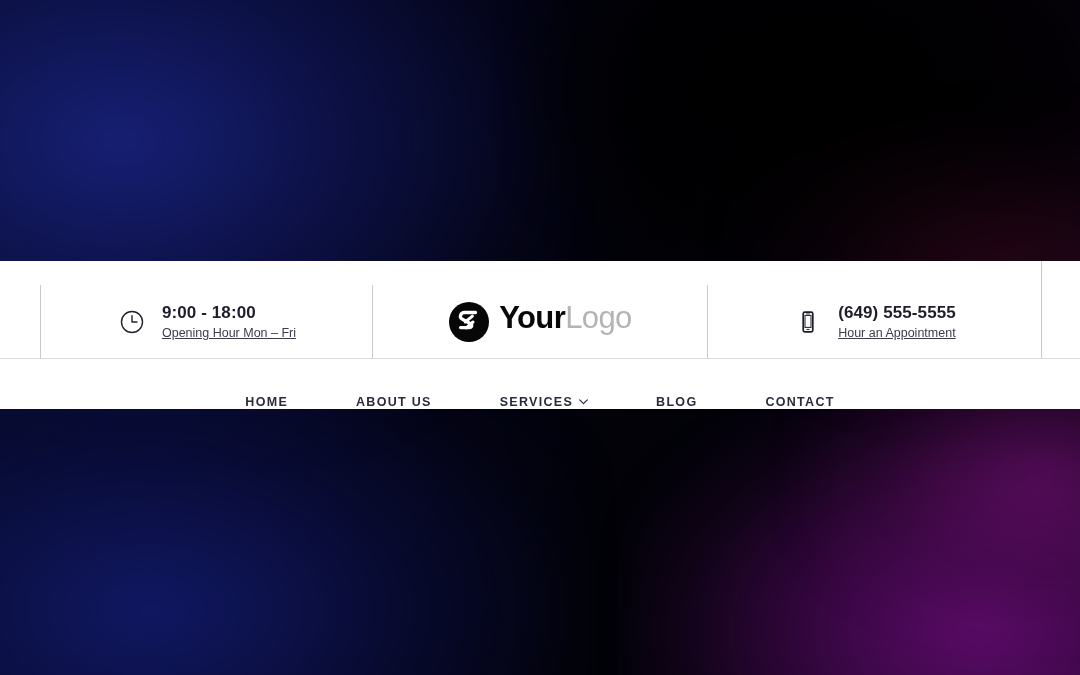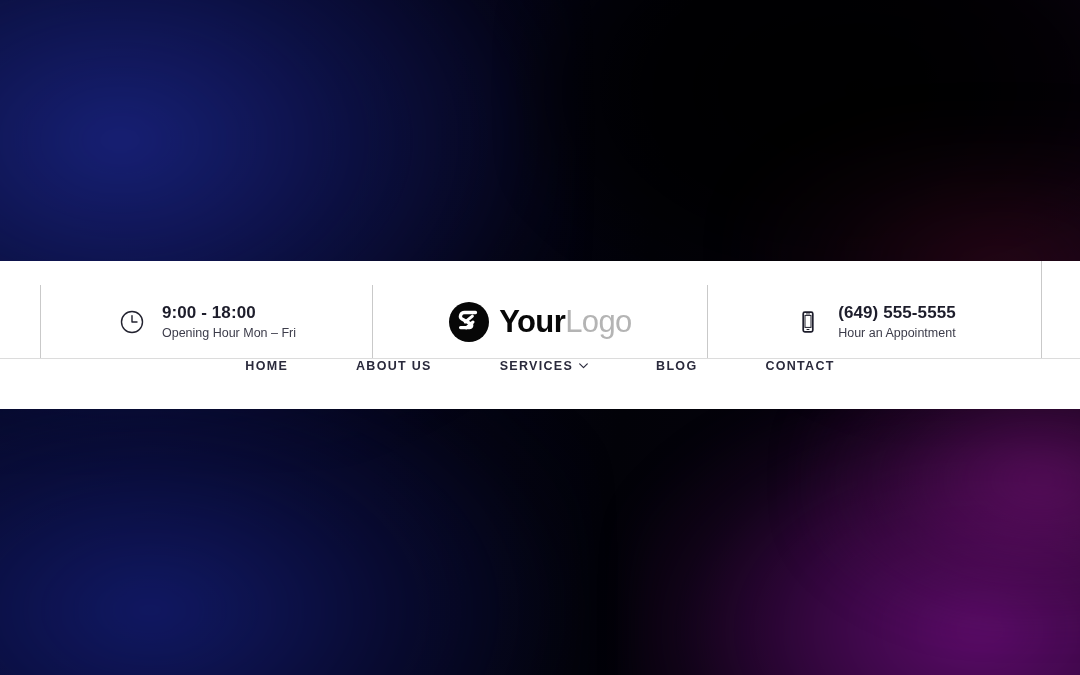--- a/index.html
+++ b/index.html
@@ -129,44 +129,45 @@
     letter-spacing: 0.1px;
     line-height: 20px;
     white-space: nowrap;
   }
   .info-sub {
     font-size: 12.5px;
     font-weight: 400;
     color: #3c3c4a;
     line-height: 16px;
     white-space: nowrap;
-  }
-
-  
-  .logo-group { display: flex; align-items: center; gap: 9px; }
+    text-decoration: underline;
+  }
+
+  
+  .logo-group { display: flex; gap: 9px; }
   .logo-mark { width: 42px; height: 42px; flex: 0 0 42px; }
   .logo-word {
     font-size: 31px;
     line-height: 33px;
     letter-spacing: -0.6px;
     white-space: nowrap;
   }
   .logo-your { font-weight: 700; color: #080808; }
   .logo-logo { font-weight: 400; color: #b4b4b4; }
 
   
   .nav-bar {
     position: absolute;
     left: 0;
     top: 359px;
     width: 1080px;
     height: 50px;
     background: #ffffff;
     display: flex;
-    align-items: flex-start;
+    align-items: flex-end;
     justify-content: center;
     box-sizing: border-box;
   }
   .nav-list {
     display: flex;
     align-items: center;
     gap: 0px;
     margin: 0;
     padding: 0;
     list-style: none;

